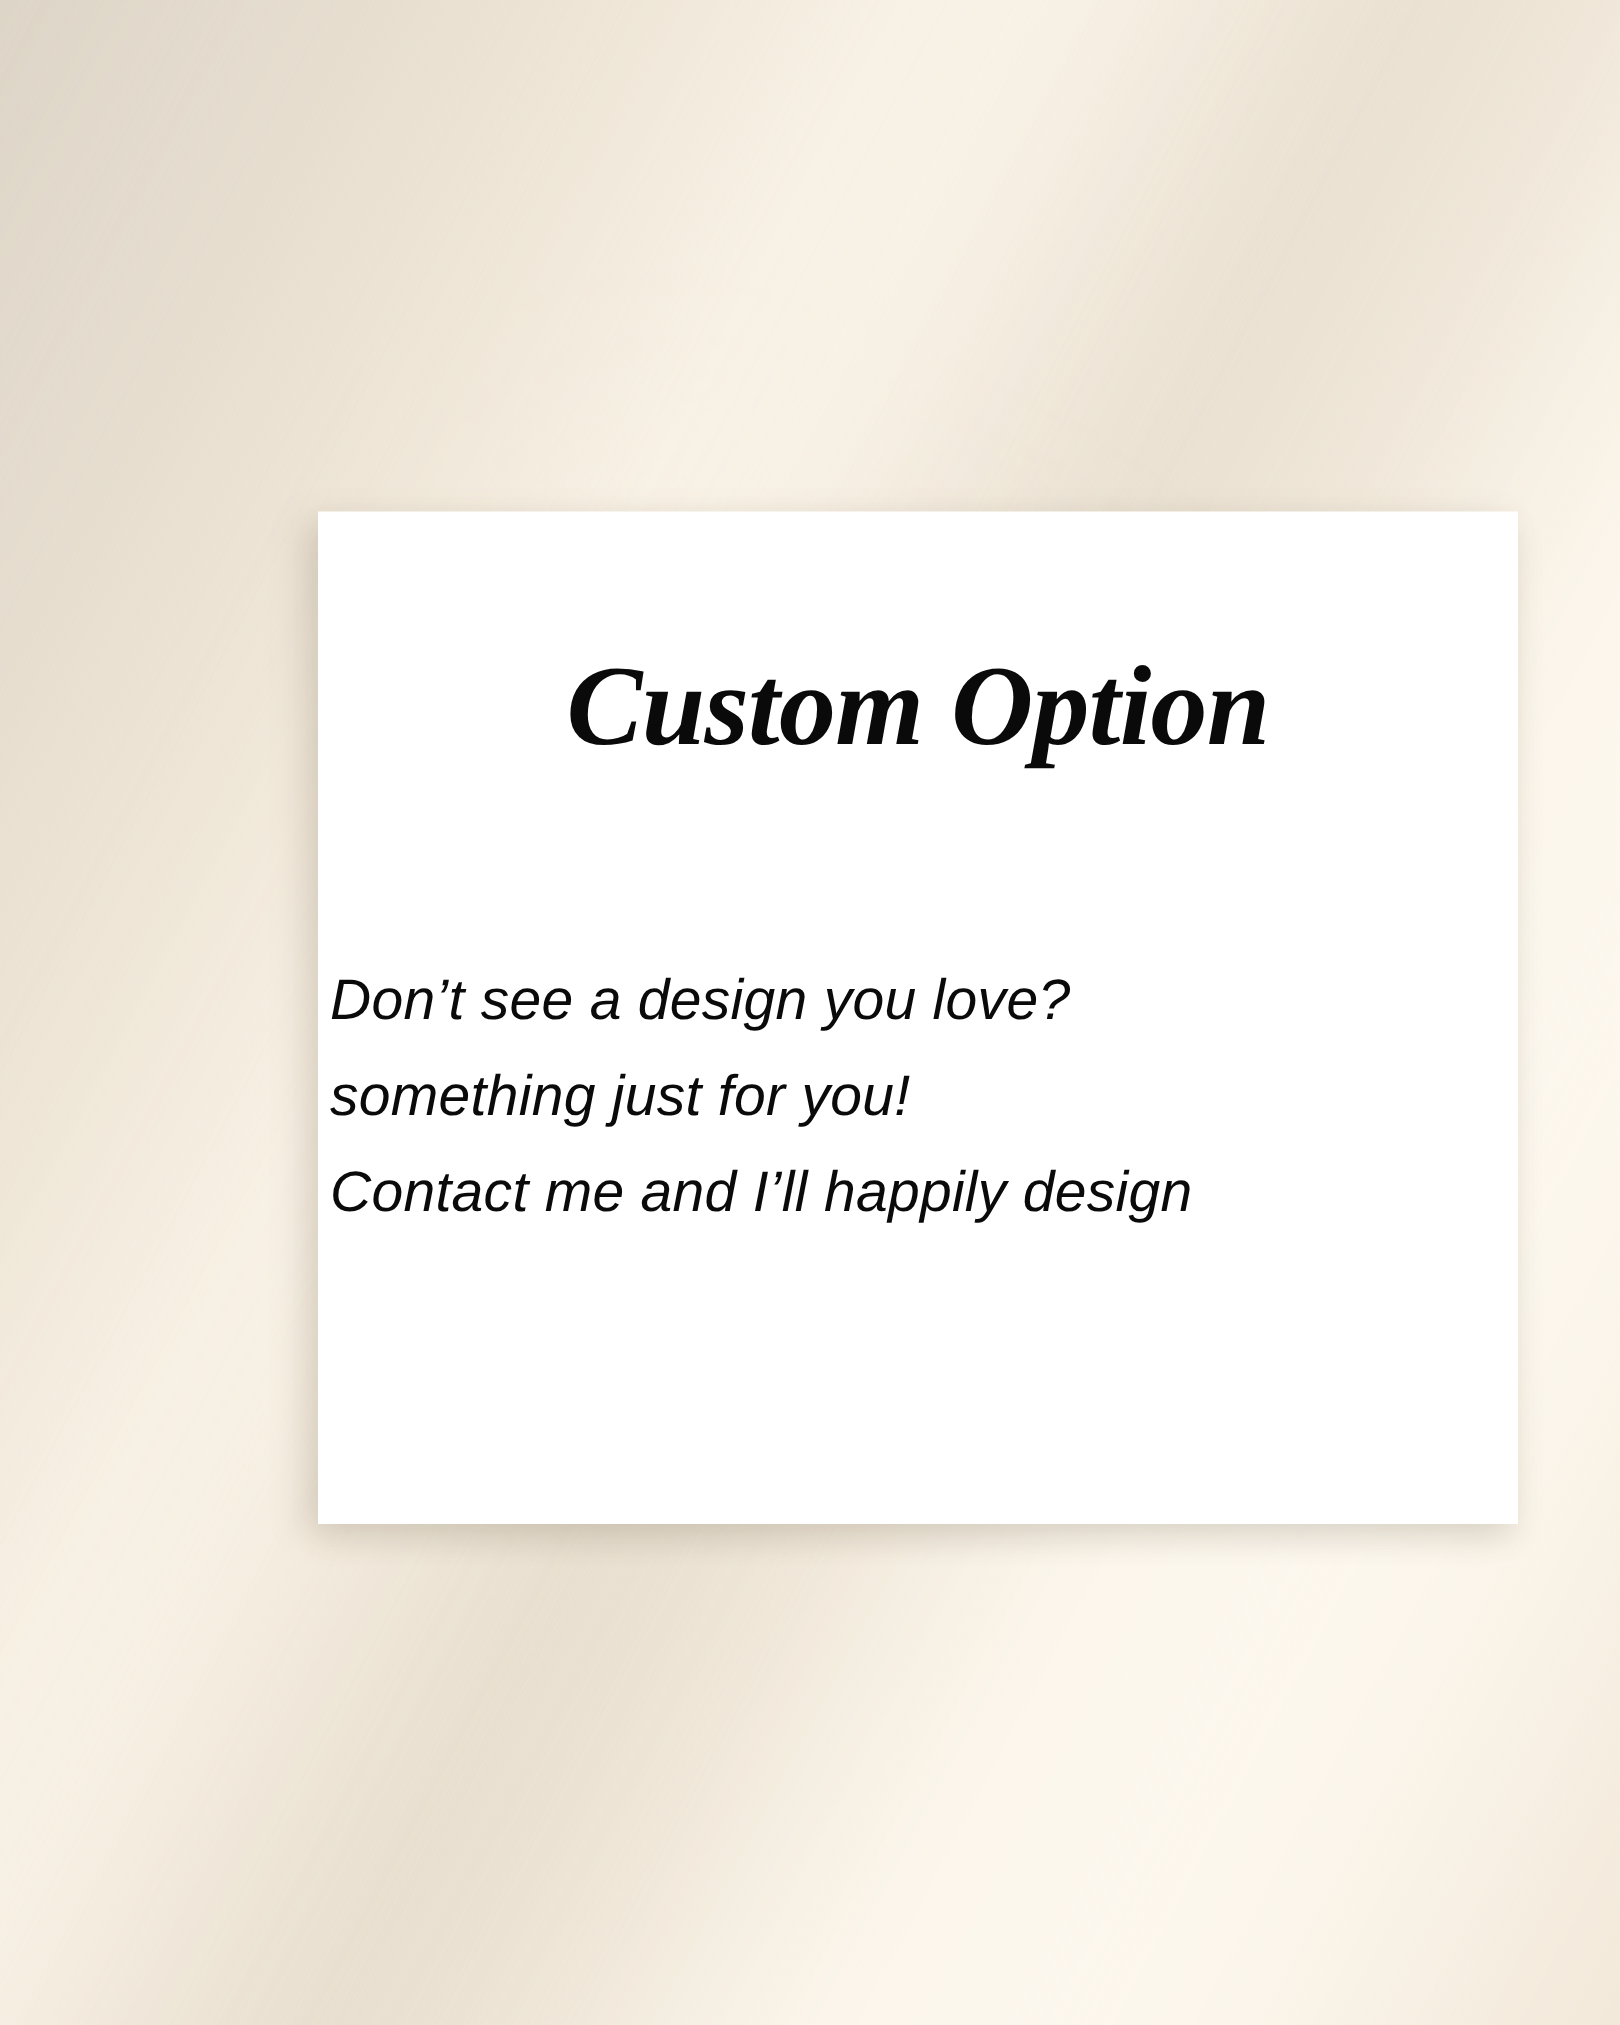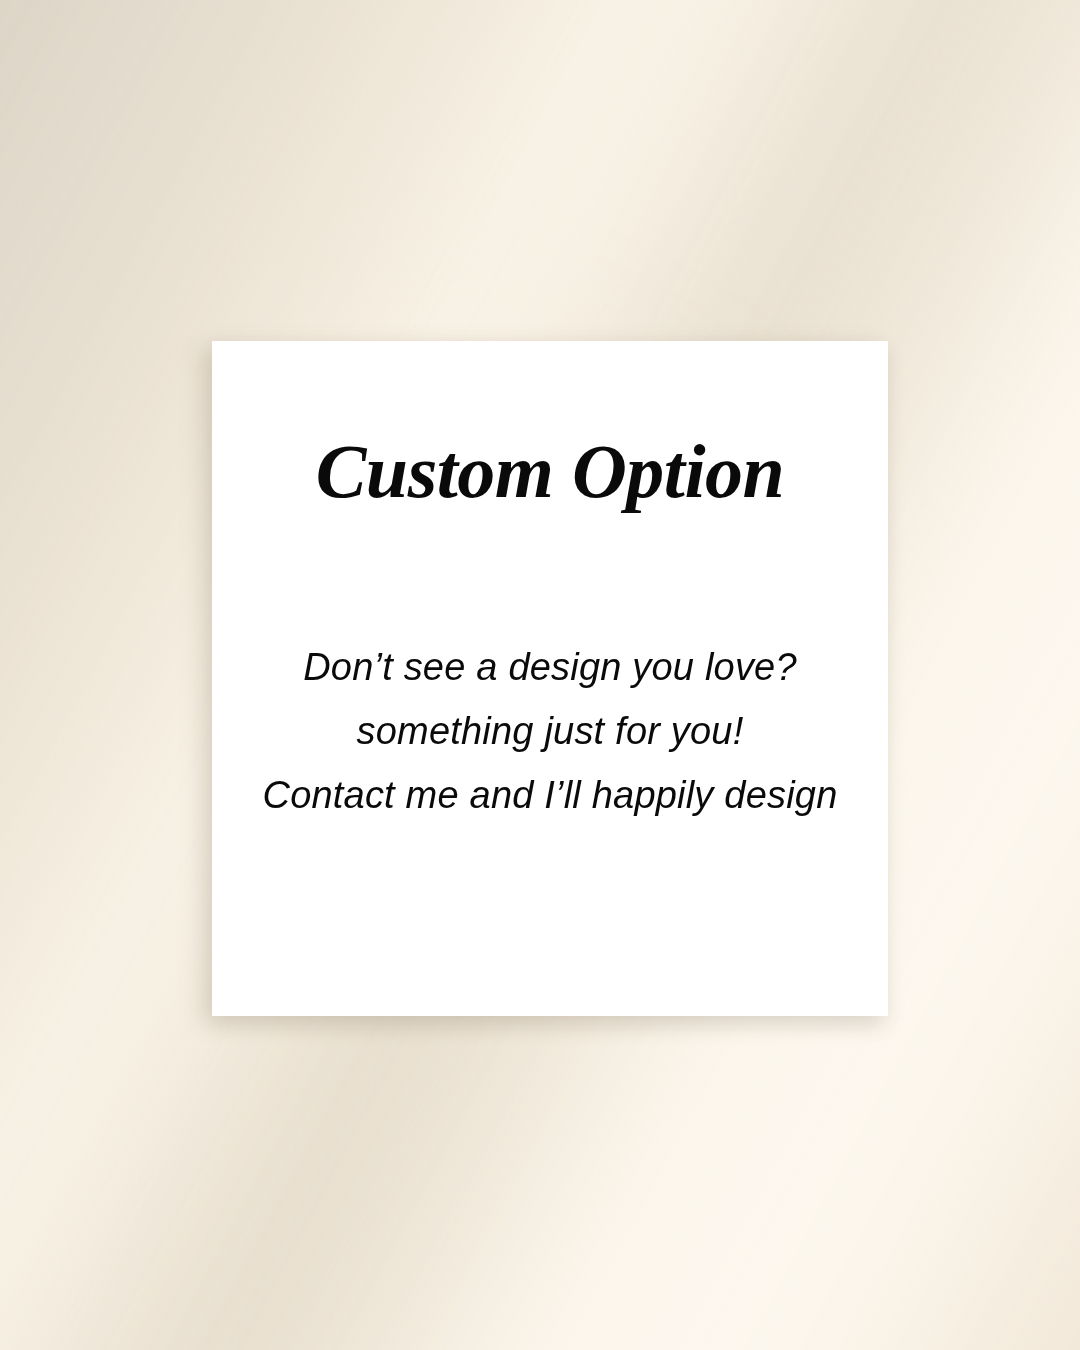--- a/index.html
+++ b/index.html
@@ -107,21 +107,21 @@
         rgba(210,194,170,0.30) 50%,
         rgba(210,194,170,0) 100%);
     filter: blur(90px);
   }
 
   
   .card {
     position: absolute;
     left: 212px;
     top: 341px;
-    width: 676px;
+    width: 800px;
     height: 675px;
     background: #FFFFFF;
     box-shadow: -10px 6px 22px rgba(120,104,84,0.18),
                  0px 10px 18px rgba(120,104,84,0.10);
   }
 
   .card-title {
     position: absolute;
     left: 0;
     right: 0;
@@ -135,21 +135,20 @@
     letter-spacing: -0.5px;
     color: #0A0A0A;
     white-space: nowrap;
   }
 
   .card-body {
     position: absolute;
     left: 8px;
     right: 8px;
     top: 294px;
-    text-align: center;
     font-family: "Liberation Sans", "DejaVu Sans", sans-serif;
     font-style: italic;
     font-weight: 400;
     font-size: 38px;
     line-height: 64px;
     letter-spacing: 0.2px;
     color: #0A0A0A;
   }
 
   .card-body .line {

